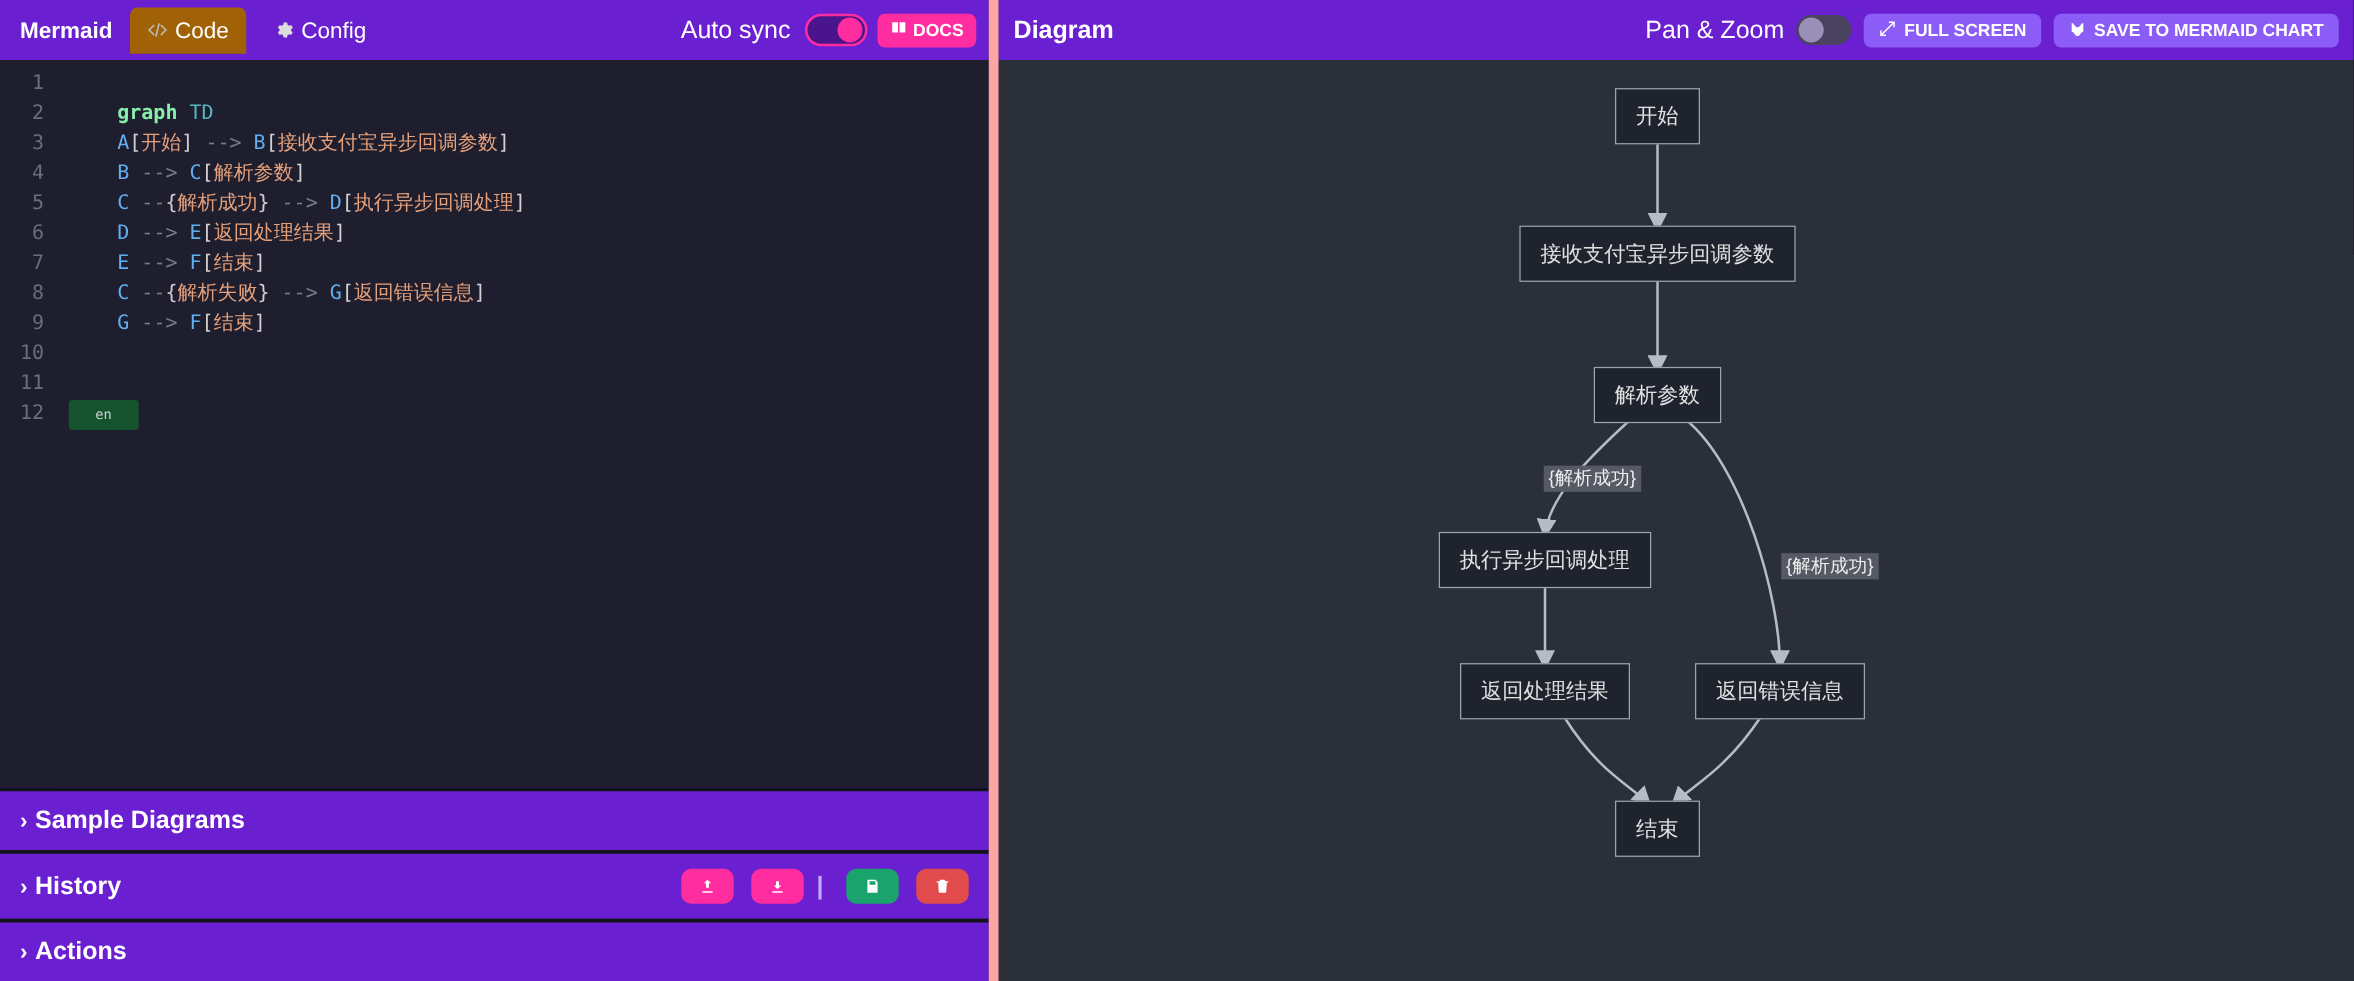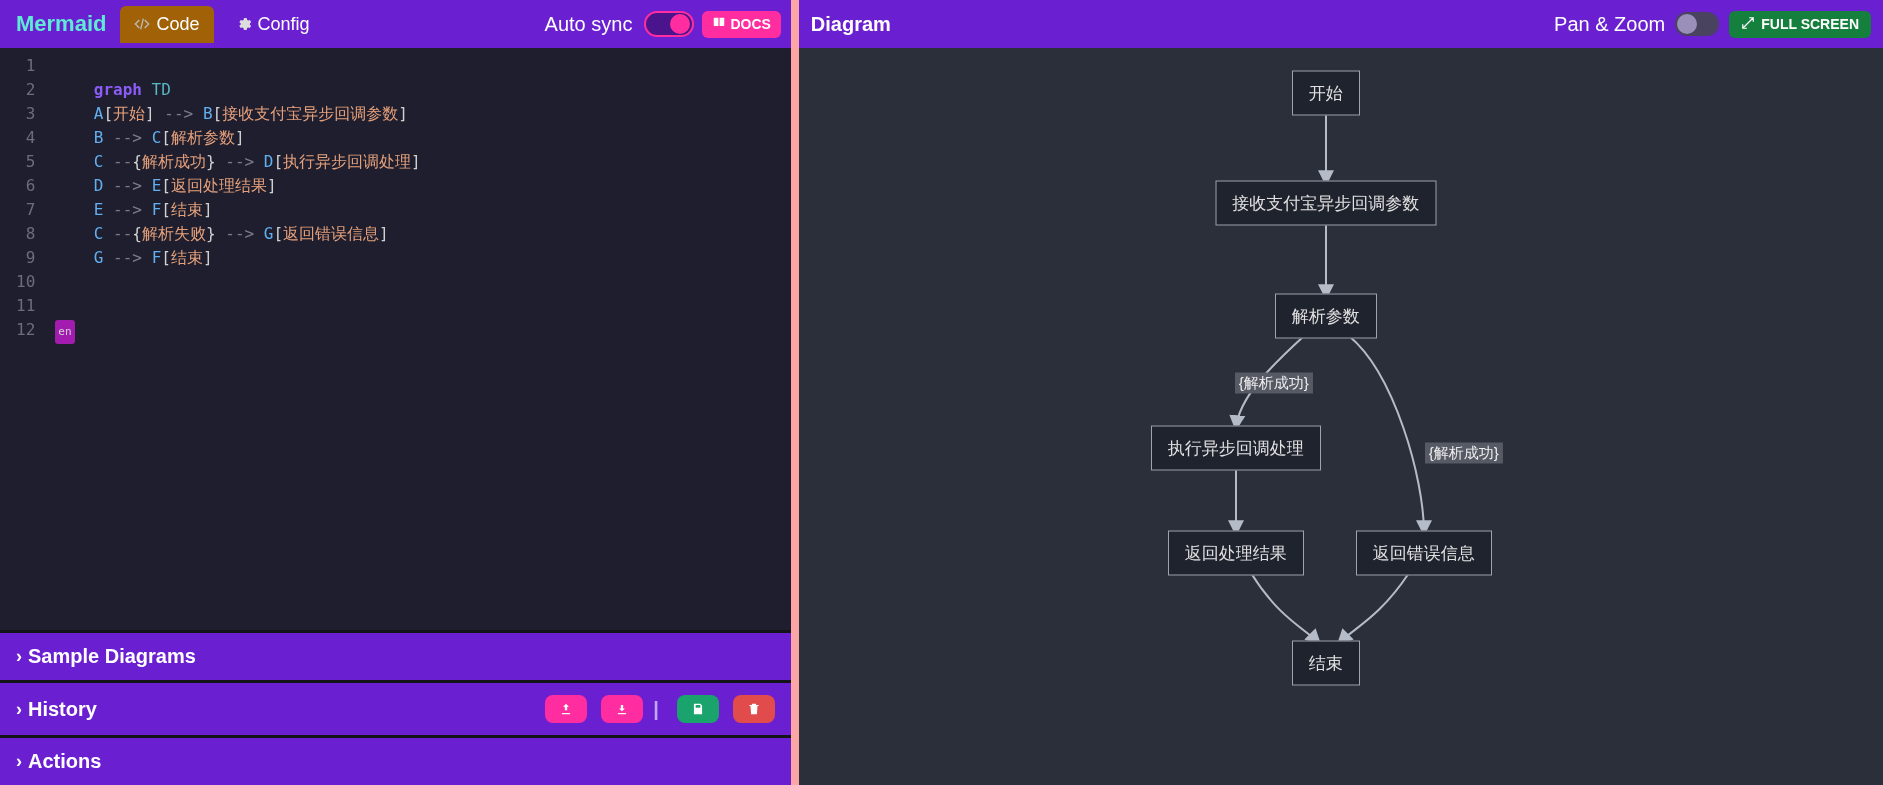--- a/index.html
+++ b/index.html
@@ -3,56 +3,56 @@
 <meta charset="utf-8">
 <style>
 * { margin:0; padding:0; box-sizing:border-box; }
 html,body { width:100%; height:100%; font-family:"Segoe UI",Arial,sans-serif; background:#13131a; color:#fff; }
 body { display:flex; }
 
 
 .left { width:42%; display:flex; flex-direction:column; background:#1e1e2e; }
 
 .topbar { background:#6a1fd0; display:flex; align-items:center; padding:0 10px; height:48px; gap:8px; }
-.brand { font-weight:700; font-size:22px; color:#5eead4; padding:0 6px; }
+.brand { font-weight:700; font-size:18px; color:#ffffff; padding:0 6px; }
 .tab  { display:flex; align-items:center; gap:6px; padding:8px 14px; border-radius:6px 6px 0 0; font-size:18px; cursor:pointer; }
 .tab.active { background:#a16207; }
 .tab .ic { width:16px; height:16px; display:inline-flex; }
 .spacer { flex:1; }
 .autosync { font-size:20px; font-weight:500; margin-right:4px;text-align:right; }
 .toggle { width:50px; height:26px; background:#4a148c; border:2px solid #ff2da0; border-radius:20px; position:relative; cursor:pointer; }
 .toggle .knob { position:absolute; right:2px; top:1px; width:20px; height:20px; border-radius:50%; background:#ff2da0; }
 .docs-btn { background:#ff2da0; color:#fff; border-radius:6px; padding:5px 10px; font-weight:700; font-size:14px; display:flex; align-items:center; gap:4px; cursor:pointer; }
 
 .editor { flex:1; background:#1e1e2e; display:flex; font-family:Consolas,monospace; font-size:16px; line-height:24px; overflow:hidden; }
 .gutter { background:#1e1e2e; color:#6c6c80; text-align:right; padding:6px 10px 0 16px; user-select:none; }
 .code   { padding:6px 0 0 10px; white-space:pre; color:#d0d0d0; }
-.kw { color:#8b5cf6; font-weight:600; }
+.kw { color:#86efac; font-weight:600; }
 .dir{ color:#56b6c2; }
 .id { color:#61afef; }
 .arr{ color:#7a7a8c; }
 .txt{ color:#e5a07b; }
-.badge { display:inline-block; background:#a21caf; border-radius:3px; padding:0 3px; font-size:11px; margin-top:2px;}
+.badge { display:inline-block; background:#14532d; border-radius:3px; padding:0 21px; font-size:11px; margin-top:2px;}
 
 .section { background:#6a1fd0; border-top:3px solid #13131a; padding:12px 16px; display:flex; align-items:center; font-size:20px; font-weight:700; gap:6px; cursor:pointer; }
 .chev { font-size:18px; }
 .section .spacer{flex:1;}
 .pill { width:42px; height:28px; border-radius:8px; display:inline-flex; align-items:center; justify-content:center; margin-left:8px; cursor:pointer; color:#fff; }
 .pill.pink{background:#ff2da0;} .pill.green{background:#1aa36c;} .pill.red{background:#e14b4b;}
 .vdiv{color:#bfa8ff;margin:0 4px;}
 
 
 .right { flex:1; display:flex; flex-direction:column; border-left:8px solid #fca5a5; }
 .topbar2 { background:#6a1fd0; display:flex; align-items:center; height:48px; padding:0 12px; gap:10px; }
 .title2 { font-size:20px; font-weight:700; }
 .panzoom { font-size:20px; }
 .toggle2 { width:44px; height:24px; background:#4a4360; border-radius:20px; position:relative; cursor:pointer; }
 .toggle2 .knob{position:absolute; left:2px; top:2px; width:20px; height:20px;border-radius:50%;background:#9a8fb8;}
 .btn-outline { display:flex; align-items:center; gap:6px; padding:5px 12px; border-radius:6px; font-weight:700; font-size:14px; cursor:pointer; }
-.btn-pink{background:#15803d;color:#fff;} 
+.btn-pink{background:#8b5cf6;color:#fff;} 
 
 .canvas { flex:1; background:#2b2f3a; position:relative; overflow:hidden; }
 
 .node { position:absolute; background:#1f232e; border:1px solid #9da3b0; color:#e0e0e0; padding:10px 16px; font-size:17px; transform:translate(-50%,-50%); white-space:nowrap; }
 .elabel { position:absolute; background:#565a64; color:#eee; font-size:15px; padding:1px 4px; transform:translate(-50%,-50%);margin-left:40px; }
 svg.edges { position:absolute; inset:0; width:100%; height:100%; }
 .edge { stroke:#b6bcc7; stroke-width:2; fill:none; }
 marker path { fill:#b6bcc7; }
 </style>
 </head>
@@ -155,20 +155,28 @@
         <div class="knob"></div>
       </div>
     <div class="btn-outline btn-pink">
       <span>
         <svg viewBox="0 0 24 24" width="14" height="14" fill="none" stroke="#fff" stroke-width="2">
             <path d="M14 3h7v7M21 3l-9 9M10 21H3v-7M3 21l9-9"></path>
           </svg>
       </span>
       <span>FULL SCREEN</span>
     </div>
+    <div class="btn-outline btn-pink">
+      <span>
+        <svg viewBox="0 0 24 24" width="14" height="14" fill="#fff">
+            <path d="M4 4c4 0 4 6 8 6s4-6 8-6v12c-4 0-4 6-8 6s-4-6-8-6V4z"></path>
+          </svg>
+      </span>
+      <span>SAVE TO MERMAID CHART</span>
+    </div>
   </div>
 
   <div class="canvas">
     <svg class="edges">
       <defs>
         <marker id="ah" viewBox="0 0 10 10" refX="8" refY="5" markerWidth="8" markerHeight="8" orient="auto">
           <path d="M0 0L10 5L0 10z"></path>
         </marker>
       </defs>
       <line class="edge" x1="527" y1="63" x2="527" y2="135" marker-end="url(#ah)"></line>

